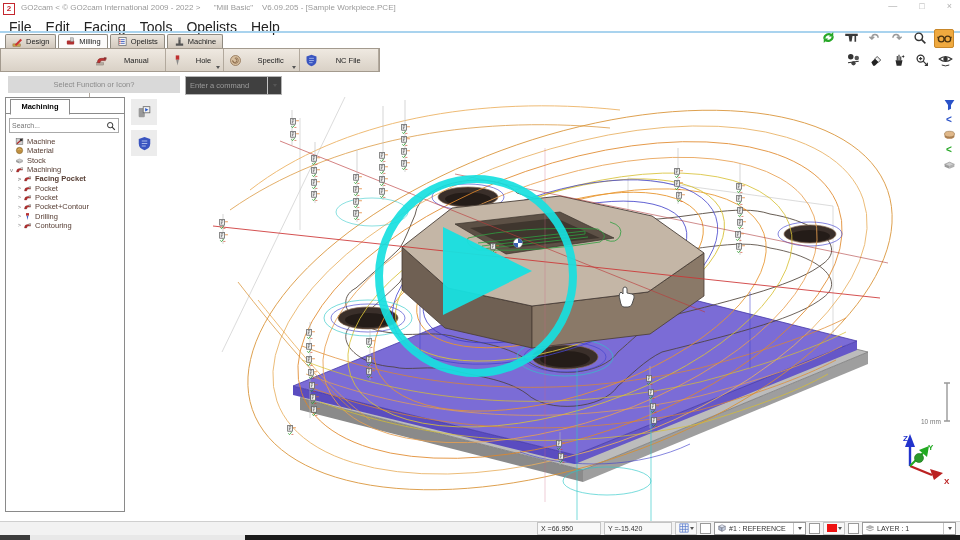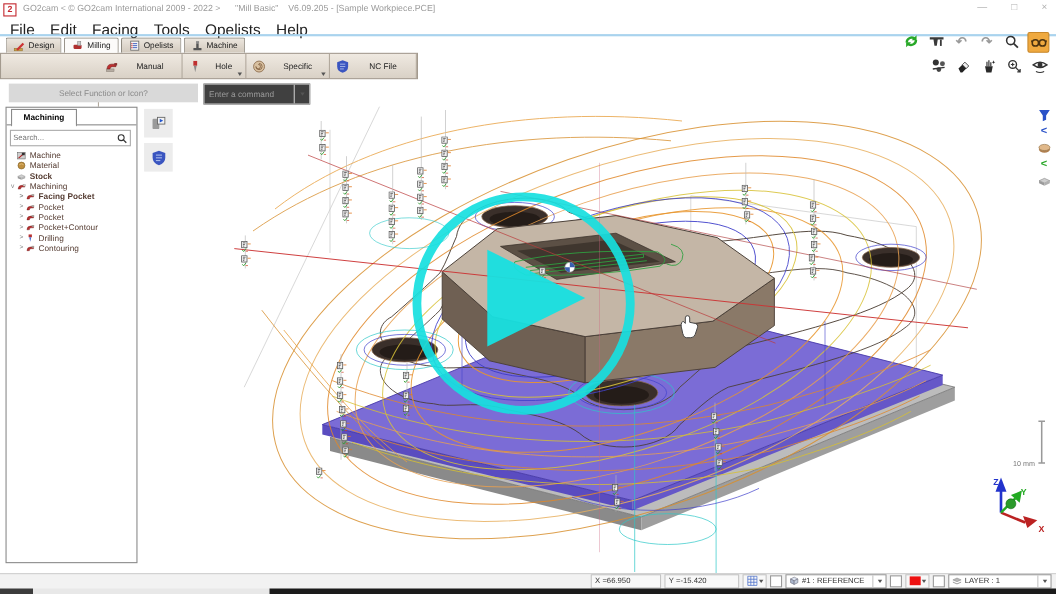--- a/index.html
+++ b/index.html
@@ -593,21 +593,21 @@
         </svg>
         <span class="lbl">Machine</span>
       </div>
       <div class="trow" style="padding-left: 0px;">
         <span class="exp"></span>
         <svg width="9" height="9">
           <use href="#material-icon"></use>
         </svg>
         <span class="lbl">Material</span>
       </div>
-      <div class="trow" style="padding-left: 0px; font-weight: bold;">
+      <div class="trow" style="padding-left: 0px;">
         <span class="exp"></span>
         <svg width="9" height="9">
           <use href="#stock-icon"></use>
         </svg>
         <span class="lbl">Stock</span>
       </div>
       <div class="trow" style="padding-left: 0px;">
         <span class="exp">v</span>
         <svg width="9" height="9">
           <use href="#machining-icon"></use>

